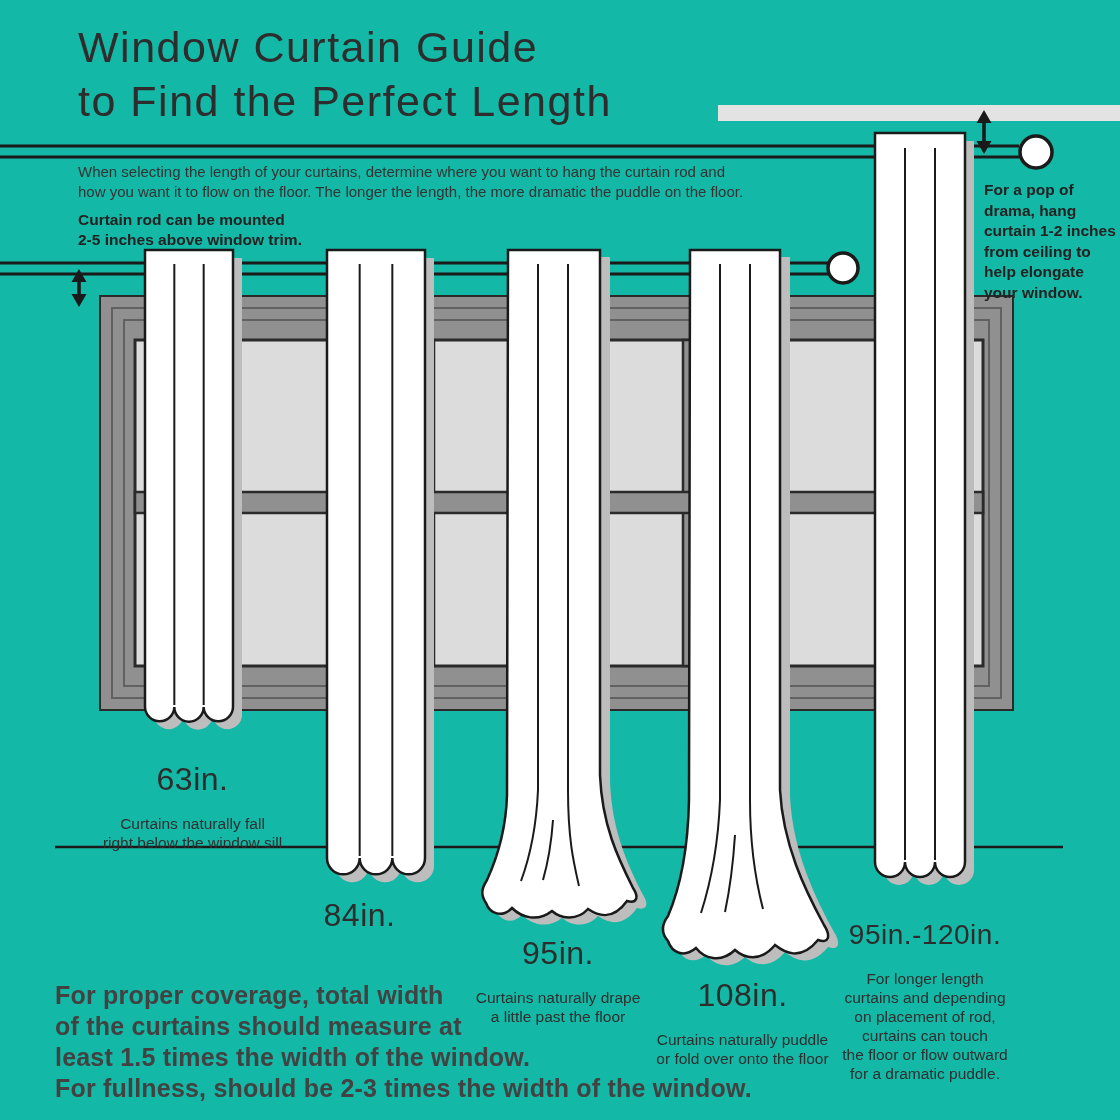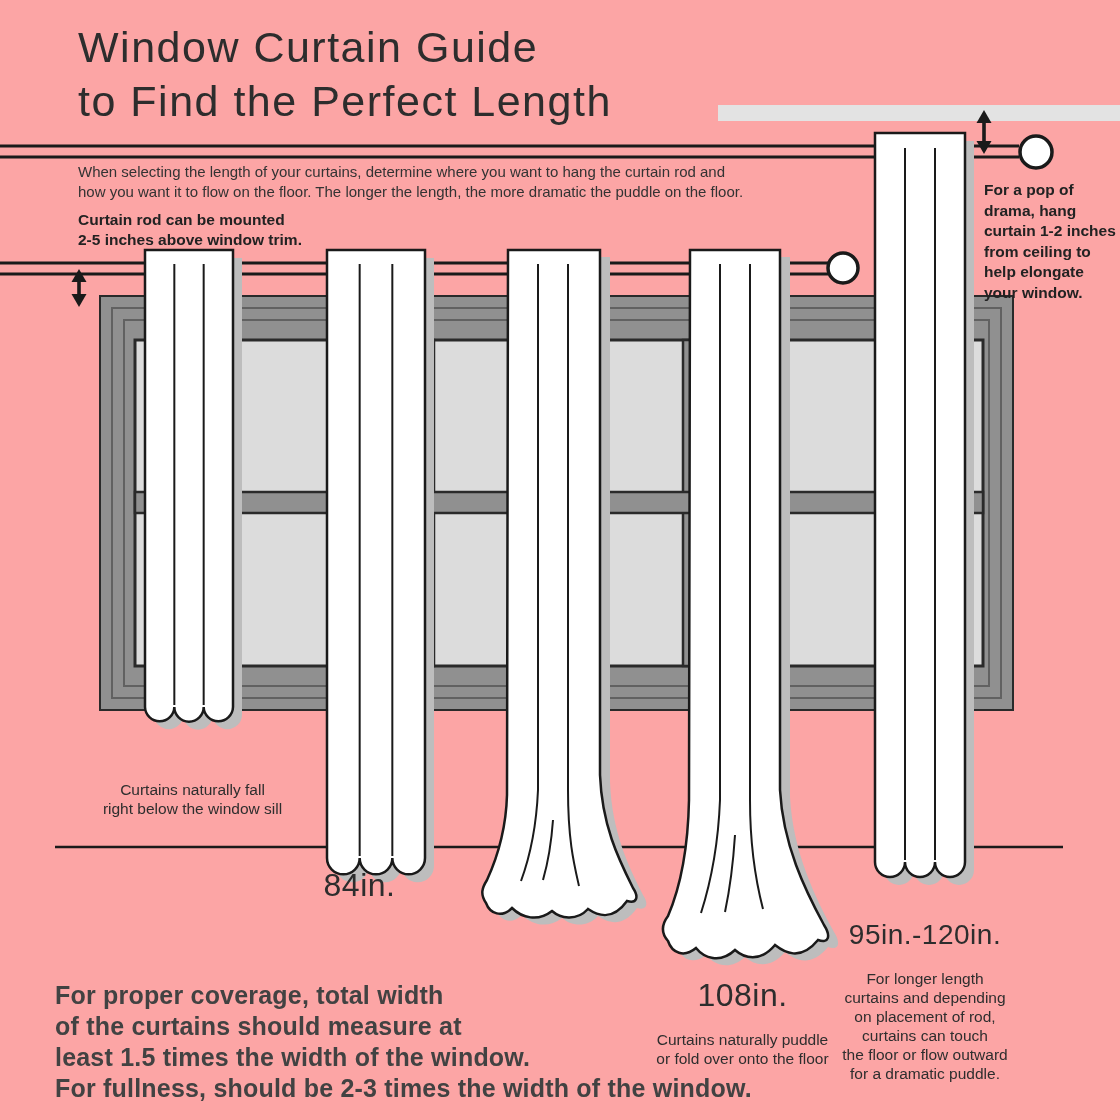--- a/index.html
+++ b/index.html
@@ -1,17 +1,17 @@
 <!DOCTYPE html>
 <html><head>
 <meta charset="utf-8">
 <style>
   html,body{margin:0;padding:0;background:#fff;}
   .canvas{
-    position:relative;width:1120px;height:1120px;background:#fca5a5;overflow:hidden;
+    position:relative;width:1120px;height:1120px;background:#14b8a6;overflow:hidden;
     font-family:"Liberation Sans","DejaVu Sans",sans-serif;color:#2d2d2d;
   }
   .abs{position:absolute;}
   .page-title{
     left:78px;top:20px;font-size:43px;line-height:54px;font-weight:300;
     letter-spacing:1.5px;color:#2d2d2d;
   }
   .intro{
     left:78px;top:162px;width:820px;font-size:15px;line-height:20px;color:#333;
     white-space:pre-line;
@@ -120,28 +120,34 @@
 2-5 inches above window trim.</div>
 
   <div class="abs ceiling-note">For a pop of
 drama, hang
 curtain 1-2 inches
 from ceiling to
 help elongate
 your window.</div>
 
   <div class="abs curtain-label" style="left:85px;top:762px;width:215px;">
+    <div class="len">63in.</div>
     <div class="desc">Curtains naturally fall
 right below the window sill</div>
   </div>
 
-  <div class="abs curtain-label" style="left:262px;top:868px;width:195px;">
+  <div class="abs curtain-label" style="left:262px;top:898px;width:195px;">
     <div class="len">84in.</div>
   </div>
 
+  <div class="abs curtain-label" style="left:453px;top:936px;width:210px;">
+    <div class="len">95in.</div>
+    <div class="desc">Curtains naturally drape
+a little past the floor</div>
+  </div>
 
   <div class="abs curtain-label" style="left:635px;top:978px;width:215px;">
     <div class="len">108in.</div>
     <div class="desc">Curtains naturally puddle
 or fold over onto the floor</div>
   </div>
 
   <div class="abs curtain-label" style="left:820px;top:896px;width:210px;">
     <div class="len small">95in.-120in.</div>
     <div class="desc">For longer length

